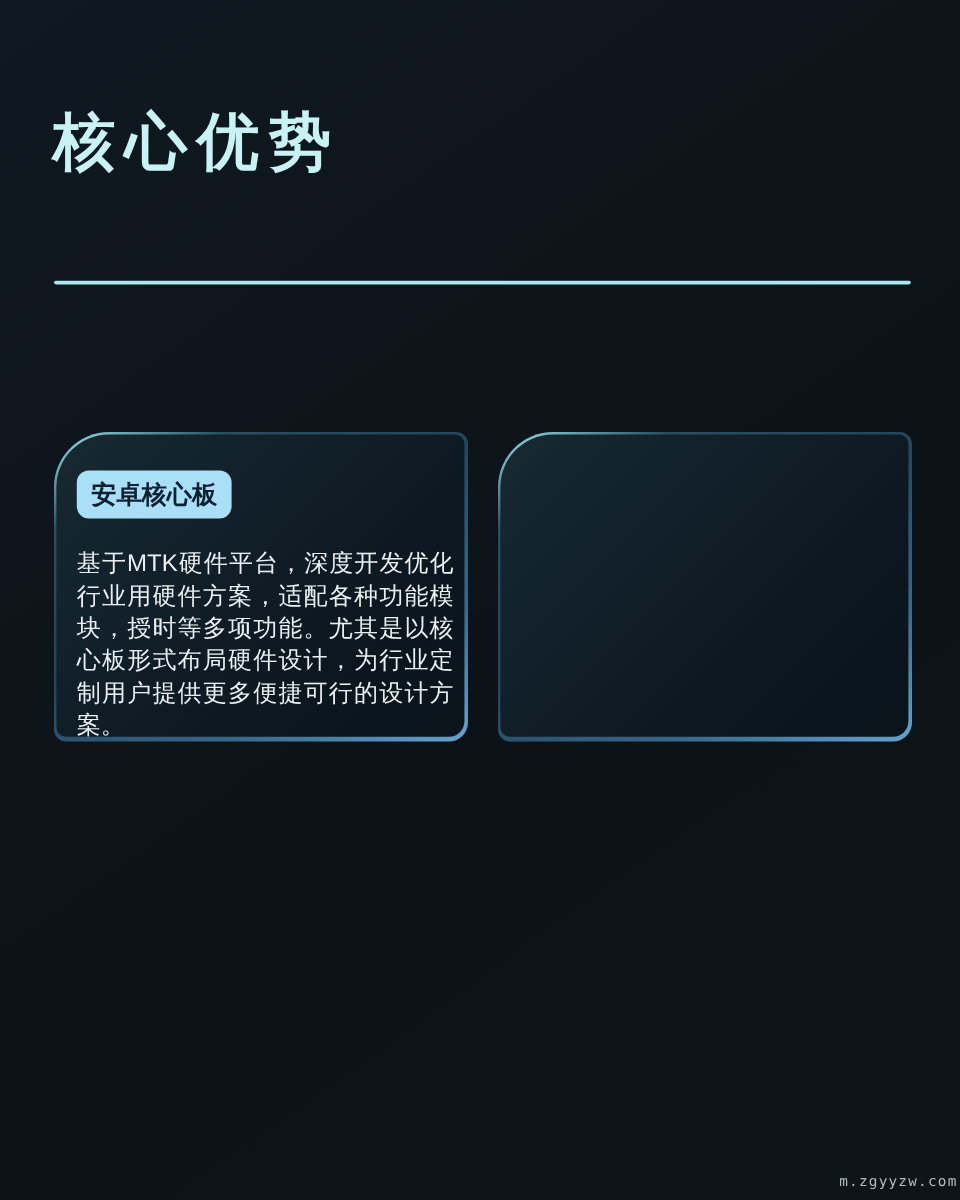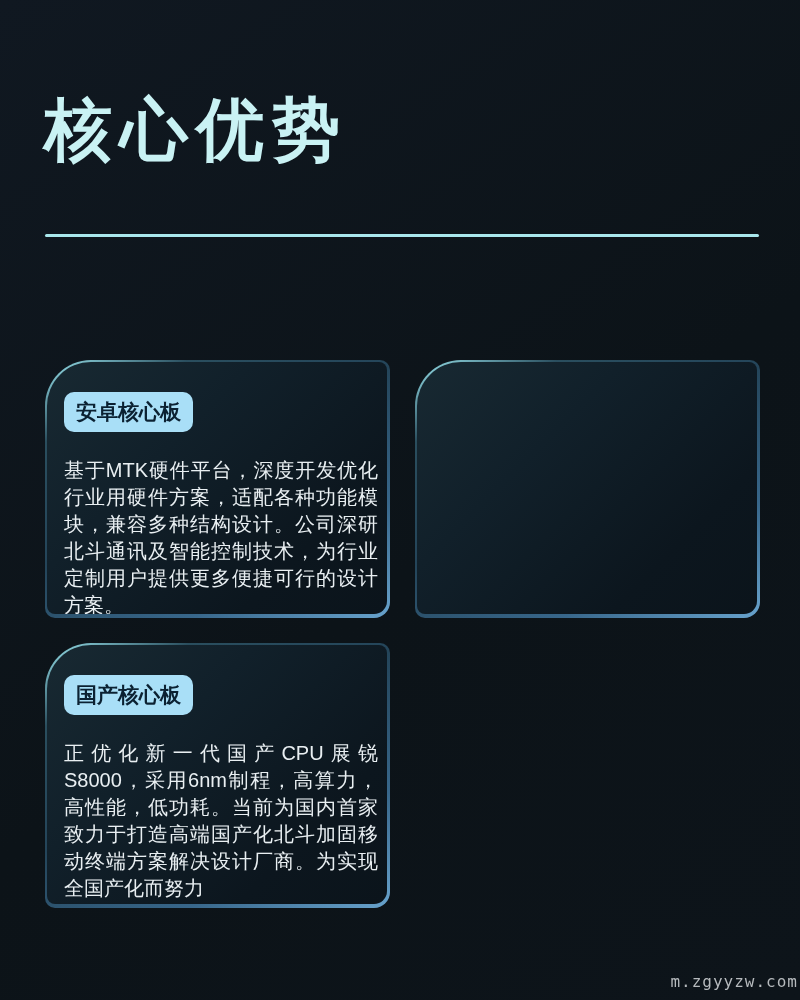--- a/index.html
+++ b/index.html
@@ -3,21 +3,21 @@
 <meta charset="utf-8">
 <style>
   html,body { margin:0; padding:0; background:#0d141a; }
   .page {
     position:relative; width:800px; height:1000px; overflow:hidden;
     background: linear-gradient(145deg, #101821 0%, #0c1318 55%, #0d141a 100%);
     font-family:"Liberation Sans", sans-serif;
   }
   .page-title {
     position:absolute; left:44px; top:90px; margin:0;
-    font-size:68px; line-height:1.15; font-weight:900;
+    font-size:52px; line-height:1.15; font-weight:900;
     letter-spacing:8px; color:#c9f2f4;
   }
   .divider {
     position:absolute; left:45px; top:234px; width:714px; height:3px;
     background:#a9e7ec; border-radius:2px;
   }
   .cards {
     position:absolute; left:45px; top:360px;
     display:grid; grid-template-columns:345px 345px; grid-template-rows:258px 265px;
     column-gap:22px; row-gap:47px;gap:25px;
@@ -41,51 +41,45 @@
   }
   .card-body {
     margin:25px 0 0 0; width:314px;
     font-size:20px; line-height:27px; font-weight:500;
     color:#e9eff2;
     text-align:justify; text-justify:inter-ideograph;
   }
   .watermark {
     position:absolute; right:2px; bottom:9px;
     font-family:"DejaVu Sans Mono", monospace;
-    font-size:16px; letter-spacing:1px; color:#b6babd;
+    font-size:12px; letter-spacing:1px; color:#b6babd;
   }
 </style>
 </head>
 <body>
 
 <div class="page">
 
   <h1 class="page-title">核心优势</h1>
 
   <div class="divider"></div>
 
   <div class="cards">
 
     <div class="card">
       <div class="card-inner">
         <span class="badge">安卓核心板</span>
-        <p class="card-body">基于MTK硬件平台，深度开发优化行业用硬件方案，适配各种功能模块，兼容多种结构设计。公司深研北斗通讯及智能控制技术，为行业定制用户提供更多便捷可行的设计方案。</p>
+        <p class="card-body">基于MTK硬件平台，深度开发优化行业用硬件方案，适配各种功能模块，授时等多项功能。尤其是以核心板形式布局硬件设计，为行业定制用户提供更多便捷可行的设计方案。</p>
       </div>
     </div>
 
     <div class="card">
       <div class="card-inner">
       </div>
     </div>
 
 
-    <div class="card">
-      <div class="card-inner">
-        <span class="badge">国产核心板</span>
-        <p class="card-body">正优化新一代国产CPU展锐S8000，采用6nm制程，高算力，高性能，低功耗。当前为国内首家致力于打造高端国产化北斗加固移动终端方案解决设计厂商。为实现全国产化而努力</p>
-      </div>
-    </div>
 
   </div>
 
   <div class="watermark">m.zgyyzw.com</div>
 
 </div>
 
 </body></html>

